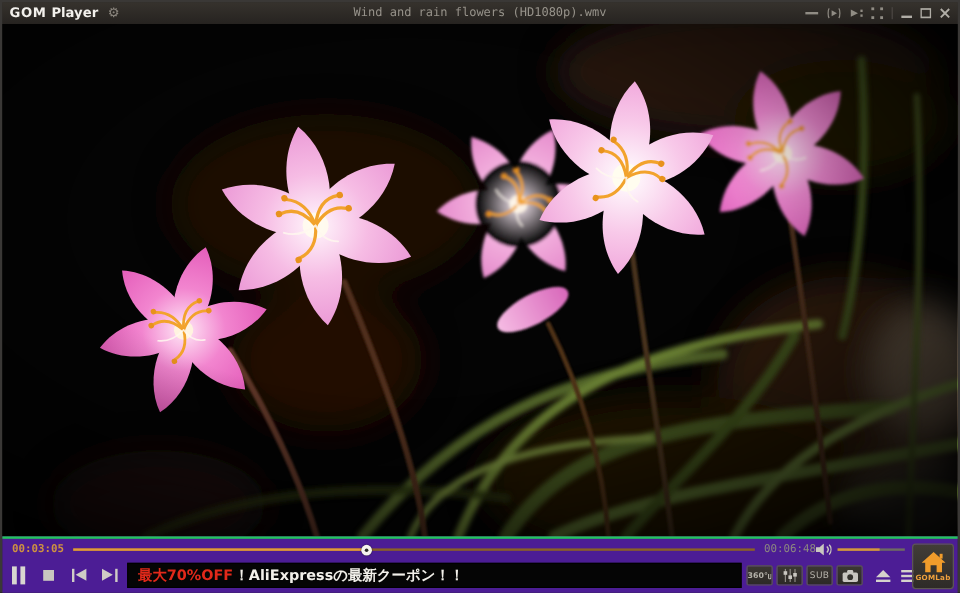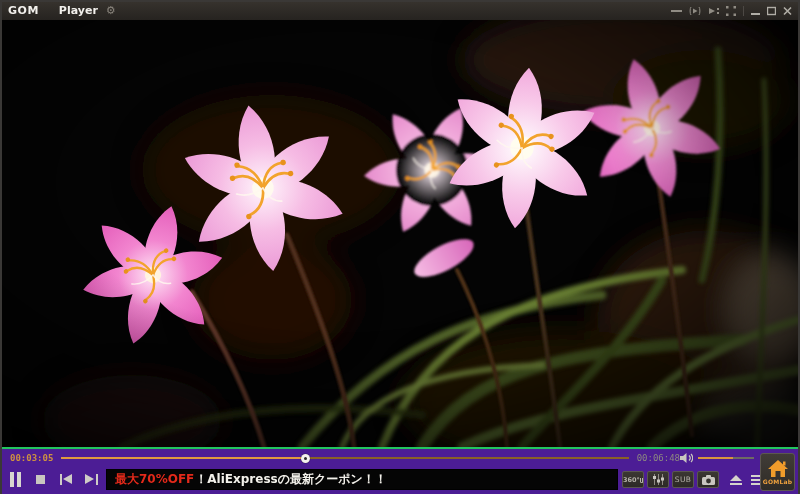--- a/index.html
+++ b/index.html
@@ -4,21 +4,21 @@
 <style>
   html,body{margin:0;padding:0;width:800px;height:494px;overflow:hidden;background:#000;
     font-family:"DejaVu Sans",sans-serif;}
   .window{position:relative;width:800px;height:494px;box-sizing:border-box;
     border:2px solid #3a3836;background:#2b2826;}
   
   .titlebar{height:18px;display:flex;align-items:center;position:relative;
     background:linear-gradient(#36322d,#262320);padding:0 6px;}
   .logo{display:flex;align-items:baseline;color:#f2f0ec;font-size:11px;line-height:18px;}
   .logo .gom{font-weight:800;letter-spacing:.5px;}
-  .logo .player{font-weight:600;margin-left:20px;}
+  .logo .player{font-weight:600;margin-left:4px;}
   .gear{color:#8a857d;font-size:11px;margin-left:8px;line-height:18px;cursor:pointer;}
   .wtitle{position:absolute;left:50%;top:0;transform:translateX(-50%);
     font-family:"DejaVu Sans Mono",monospace;font-size:10px;line-height:18px;color:#96928a;white-space:nowrap;}
   .tbicons{margin-left:auto;display:flex;align-items:center;gap:7px;}
   .tbicons svg{display:block;}
   .tbsep{width:1px;height:10px;background:#4c4844;}
   .tbbtn{cursor:pointer;display:flex;align-items:center;}
   
   .video{height:427px;background:#000;position:relative;overflow:hidden;cursor:pointer;}
   .video svg{display:block;}
@@ -77,20 +77,21 @@
 <body>
 
 <div class="window">
 
   <div class="titlebar">
     <div class="logo">
       <span class="gom">GOM</span>
       <span class="player">Player</span>
     </div>
     <span class="gear">⚙</span>
+    <span class="wtitle">Wind and rain flowers (HD1080p).wmv</span>
     <div class="tbicons">
       <span class="tbbtn">
         <svg width="11" height="10">
             <rect x="0" y="4" width="11" height="2" fill="#908c84"></rect>
           </svg>
       </span>
       <span class="tbbtn">
         <svg width="12" height="10">
           <path d="M2,1 C0.8,2.2 0.8,7.8 2,9" stroke="#908c84" fill="none"></path>
           <path d="M10,1 C11.2,2.2 11.2,7.8 10,9" stroke="#908c84" fill="none"></path>

